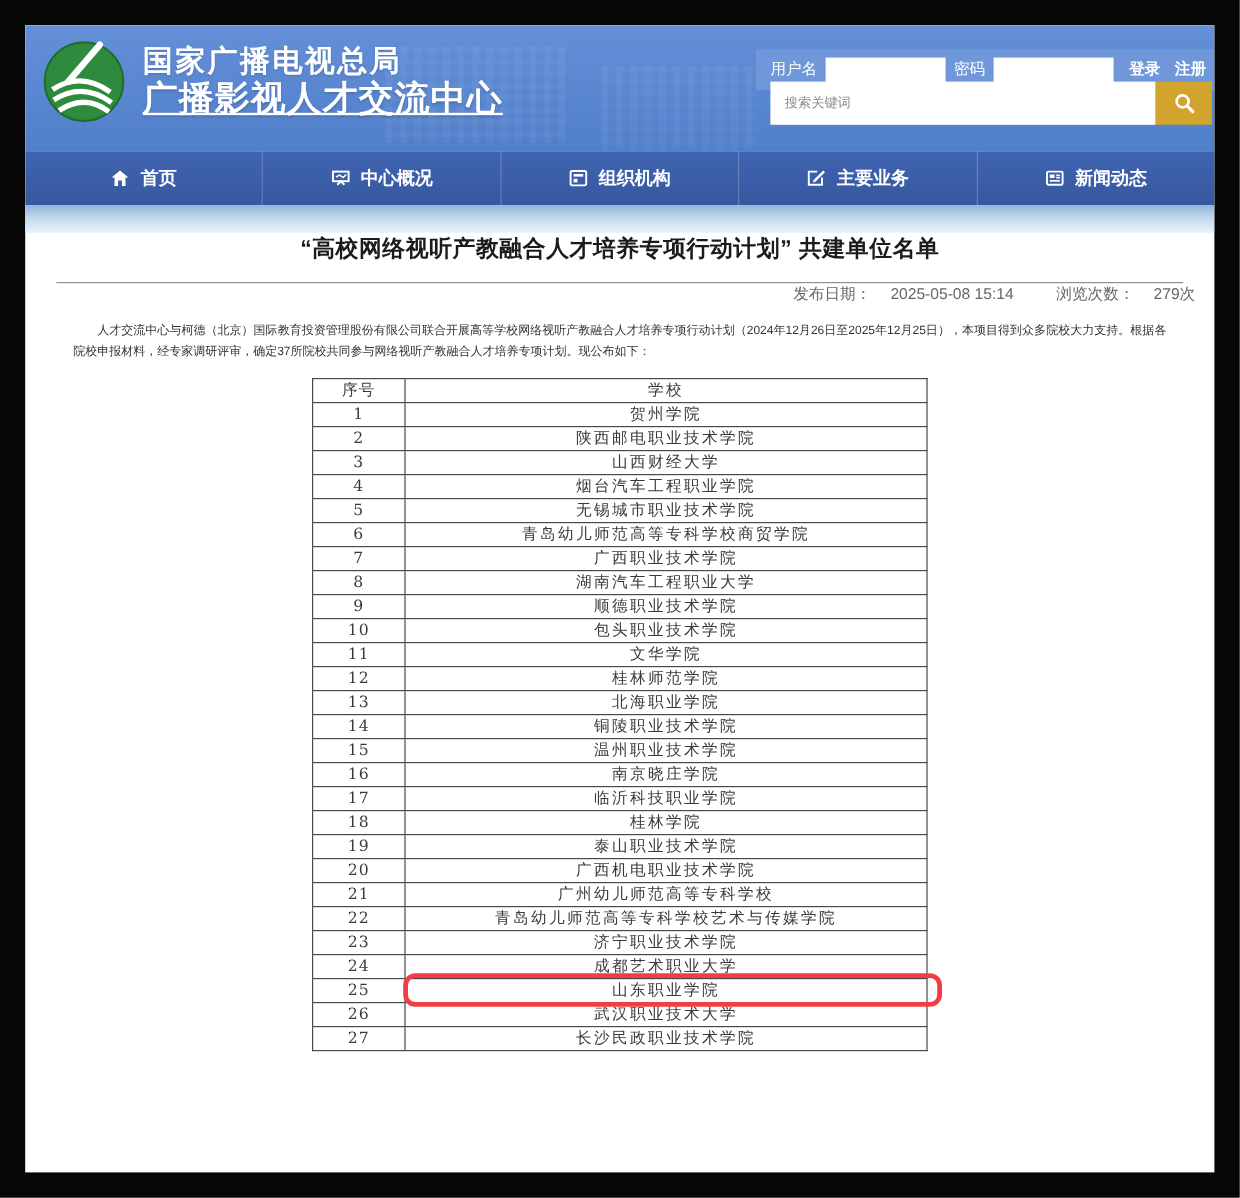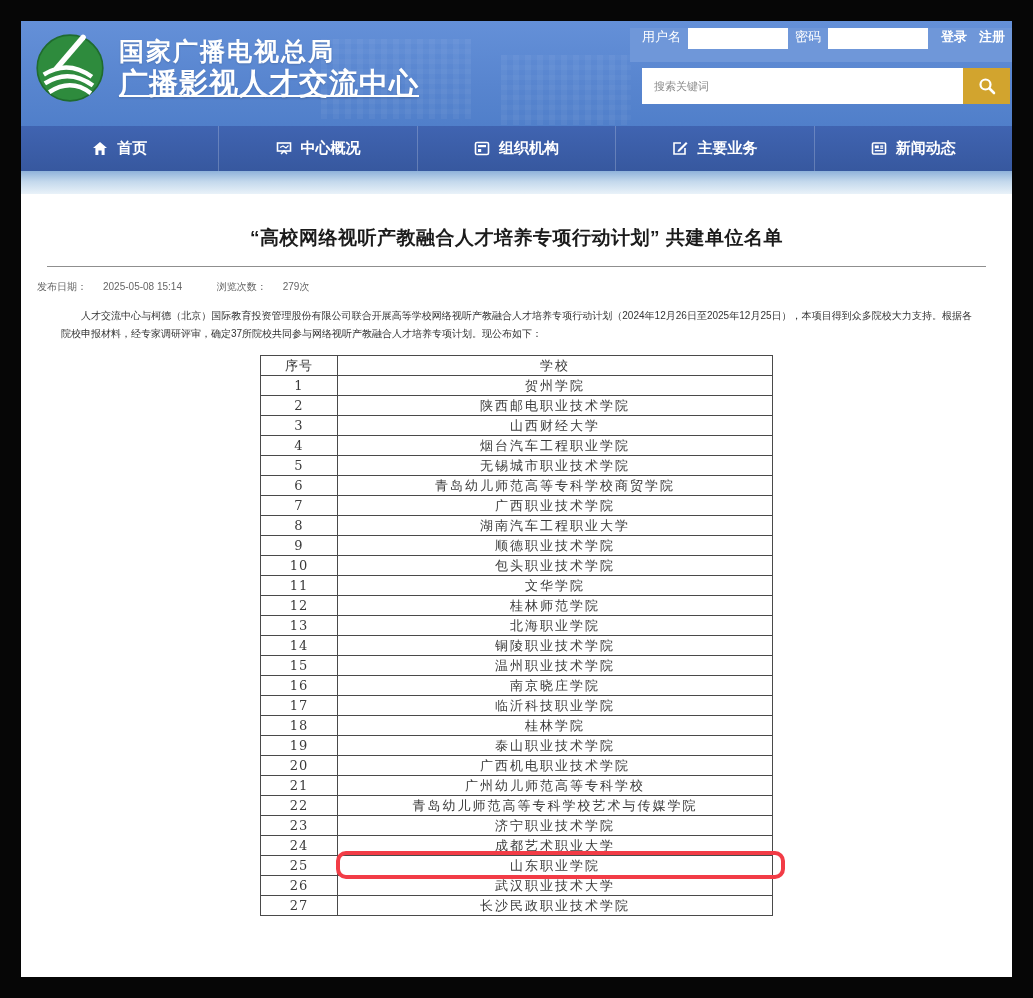--- a/index.html
+++ b/index.html
@@ -13,22 +13,22 @@
           repeating-linear-gradient(90deg,rgba(255,255,255,.07) 0 6px,transparent 6px 12px),
           repeating-linear-gradient(180deg,rgba(255,255,255,.05) 0 5px,transparent 5px 10px);}
   .bldg.b1{left:300px;top:18px;height:80px;width:150px;}
   .bldg.b2{left:480px;top:34px;height:70px;width:130px;}
   .brand{position:absolute;left:14px;top:12px;display:flex;align-items:center;gap:14px;}
   .logo{width:70px;height:70px;flex:0 0 auto;}
   .brand-text{color:#fff;font-weight:bold;line-height:1.2;text-shadow:0 1px 2px rgba(0,0,0,.15);}
   .brand-line1{font-size:25px;letter-spacing:2px;}
   .brand-line2{font-size:29px;letter-spacing:1px;text-decoration:underline;}
 
-  .login-strip{position:absolute;top:7px;right:0;width:382px;height:34px;background:#6f97d9;
-               display:flex;align-items:flex-start;gap:7px;padding:0 8px 0 12px;box-sizing:border-box;
+  .login-strip{position:absolute;top:20px;right:0;width:382px;height:34px;background:#6f97d9;
+               display:flex;align-items:center;gap:7px;padding:0 8px 0 12px;box-sizing:border-box;
                color:#fff;font-size:13px;white-space:nowrap;}
   .login-strip input{width:92px;height:21px;border:none;background:#fff;outline:none;font-size:12px;padding:0 4px;}
   .login-links{display:flex;gap:12px;margin-left:6px;}
   .login-links a{color:#fff;text-decoration:none;font-size:13px;font-weight:bold;}
 
   .search-row{position:absolute;top:47px;right:2px;width:368px;height:36px;display:flex;}
   .search-row input{flex:1;border:none;outline:none;background:#fff;font-size:11px;color:#444;padding:0 12px;}
   .search-row input::placeholder{color:#8a8a8a;}
   .search-btn{width:47px;height:36px;border:none;background:#d2a42e;cursor:pointer;display:flex;align-items:center;justify-content:center;}
 
@@ -36,24 +36,24 @@
   .nav{height:45px;background:linear-gradient(180deg,#4064b1,#37589f);display:flex;}
   .nav-item{flex:1;display:flex;align-items:center;justify-content:center;gap:9px;color:#fff;
             font-size:15px;font-weight:bold;cursor:pointer;border-left:1px solid rgba(255,255,255,.22);}
   .nav-item:first-child{border-left:none;}
   .nav-item svg{flex:0 0 auto;}
 
   
   .sky{height:23px;background:linear-gradient(180deg,#8fb2da 0%,#c3d8ec 45%,#e9f2f9 100%);}
 
   
-  .content{padding-top:31px;}
+  .content{}
   .article-title{text-align:center;font-size:19px;font-weight:bold;color:#1b1b1b;letter-spacing:.5px;}
   .rule{margin:15px 26px 0;border-bottom:1px solid #8f8f8f;}
-  .meta{text-align:left;color:#666;font-size:10px;margin-top:13px;}
+  .meta{text-align:right;color:#666;font-size:13px;}
   .meta span{margin:0 8px;}
   .body-text{margin:13px 40px 0;font-size:10px;line-height:1.78;color:#333;text-indent:2em;text-align:justify;}
 
   
   .school-table{margin:12px auto 0;border-collapse:collapse;width:513px;
                 font-family:"DejaVu Serif","Liberation Serif",serif;color:#3a3a3a;}
   .school-table th,.school-table td{border:1px solid #4a4a4a;font-size:13px;font-weight:normal;
                 text-align:center;padding:0;height:19px;line-height:19px;}
   .col-idx{width:76px;letter-spacing:1px;}
   .col-school{letter-spacing:2px;position:relative;}

